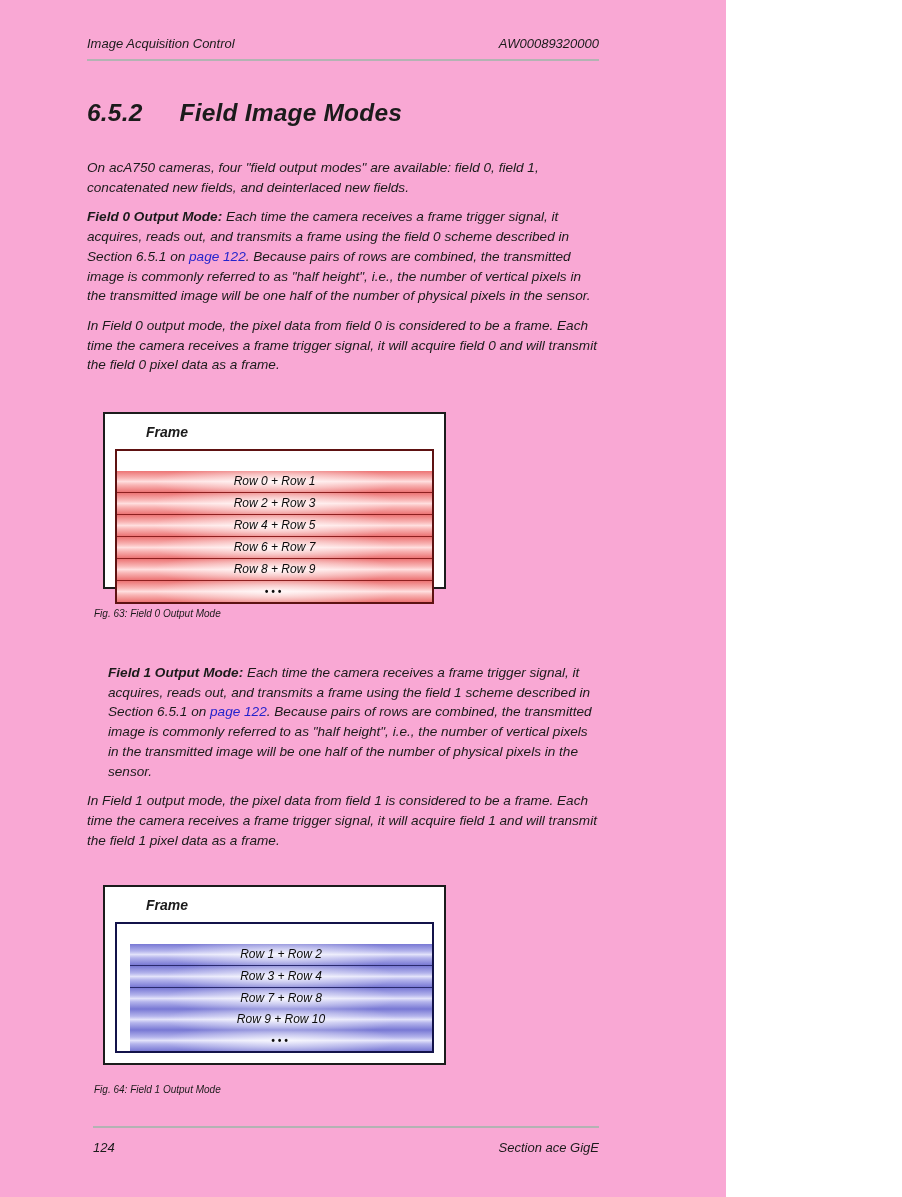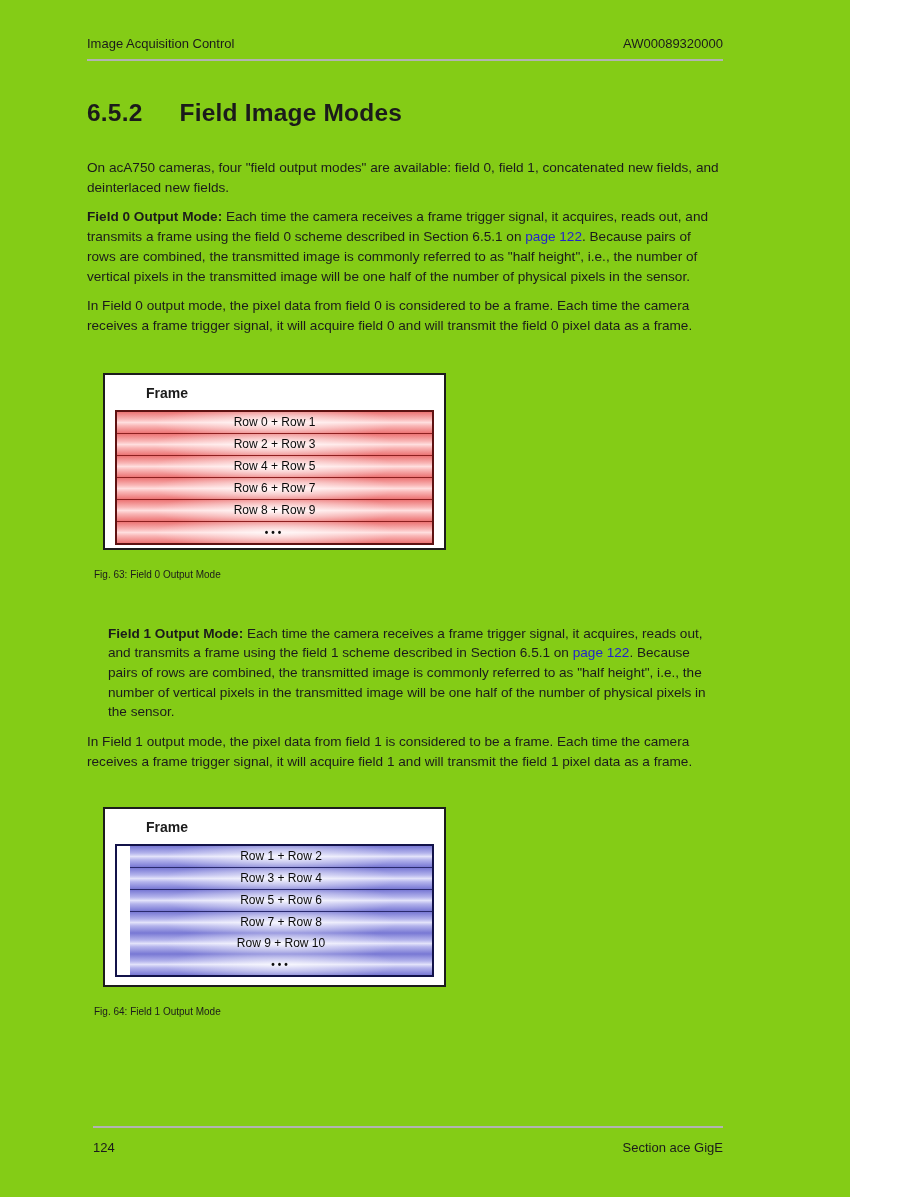--- a/index.html
+++ b/index.html
@@ -1,22 +1,23 @@
 <!DOCTYPE html>
 <html style="--link: #2323cc; --text: #1b1b1b; --rule: #b3b3b3; --red-edge: #ec7474; --red-center: #ffdede; --red-divider: #8e2020; --red-border: #5e1212; --blue-edge: #7878d4; --blue-center: #e2e2fa; --blue-divider: #2a2a6e; --blue-border: #13134a;"><head>
 <meta charset="utf-8">
 <style>
   html,body{margin:0;padding:0;background:#ffffff;}
   .page{
     position:relative;
-    width:850px;height:1197px;
-    background:#84cc16;
+    width:726px;height:1197px;
+    background:#f9a8d4;
     font-family:"Liberation Sans","DejaVu Sans",sans-serif;
     color:var(--text,#1b1b1b);
     overflow:hidden;
+    font-style:italic;
   }
   .content{margin:0 127px 0 87px;}
   
   .hdr{display:flex;justify-content:space-between;align-items:flex-end;
        padding-top:36px;font-size:13px;}
   .rule{border:none;border-top:2px solid var(--rule,#b3b3b3);margin:8px 0 0 0;height:0;}
   .ftr{position:absolute;left:93px;right:127px;top:1126px;}
   .ftr-row{display:flex;justify-content:space-between;font-size:13px;padding-top:12px;}
   
   .title{display:flex;gap:37px;margin:38px 0 0 0;font-size:24.5px;font-weight:700;
@@ -50,21 +51,21 @@
       linear-gradient(to bottom, var(--red-edge,#ec7474) 0%, #f9b6b6 34%,
         var(--red-center,#ffdede) 50%, #f9b6b6 66%, var(--red-edge,#ec7474) 100%);
   }
   .rowstack.blue .row{
     border-top:1px solid var(--blue-divider,#2a2a6e);
     background:
       radial-gradient(ellipse 62% 130% at 50% 50%, rgba(255,255,255,0.70), rgba(255,255,255,0) 62%),
       linear-gradient(to bottom, var(--blue-edge,#7878d4) 0%, #b4b4ec 34%,
         var(--blue-center,#e2e2fa) 50%, #b4b4ec 66%, var(--blue-edge,#7878d4) 100%);
   }
-  .rowstack .row:first-child{border-top:none;}
+  .rowstack .row:first-child{border-top:none;margin-top:20px;}
   .rowstack.blue .row.merged{border-top:none;}
   .row.dots{font-weight:700;font-size:10px;letter-spacing:3px;}
   .caption{font-size:10px;margin:19px 0 0 7px;}
 </style>
 </head>
 <body>
 
 <div class="page">
   <div class="content">
 
@@ -103,21 +104,20 @@
     <p class="para mt-p4"><b class="lead">Field 1 Output Mode:</b><span> Each time the camera receives a frame trigger signal, it acquires, reads out, and transmits a frame using the field 1 scheme described in Section 6.5.1 on </span><a class="link">page 122</a><span>. Because pairs of rows are combined, the transmitted image is commonly referred to as "half height", i.e., the number of vertical pixels in the transmitted image will be one half of the number of physical pixels in the sensor.</span></p>
 
     <p class="para mt-p">In Field 1 output mode, the pixel data from field 1 is considered to be a frame. Each time the camera receives a frame trigger signal, it will acquire field 1 and will transmit the field 1 pixel data as a frame.</p>
 
     <figure class="fig">
       <div class="fig-box blue-theme">
         <div class="fig-label">Frame</div>
         <div class="rowstack blue">
           <div class="row">Row 1 + Row 2</div>
           <div class="row">Row 3 + Row 4</div>
-          <div class="row">Row 5 + Row 6</div>
           <div class="row">Row 7 + Row 8</div>
           <div class="row merged">Row 9 + Row 10</div>
           <div class="row merged dots">•••</div>
         </div>
       </div>
       <figcaption class="caption">Fig. 64: Field 1 Output Mode</figcaption>
     </figure>
 
   </div>
 

